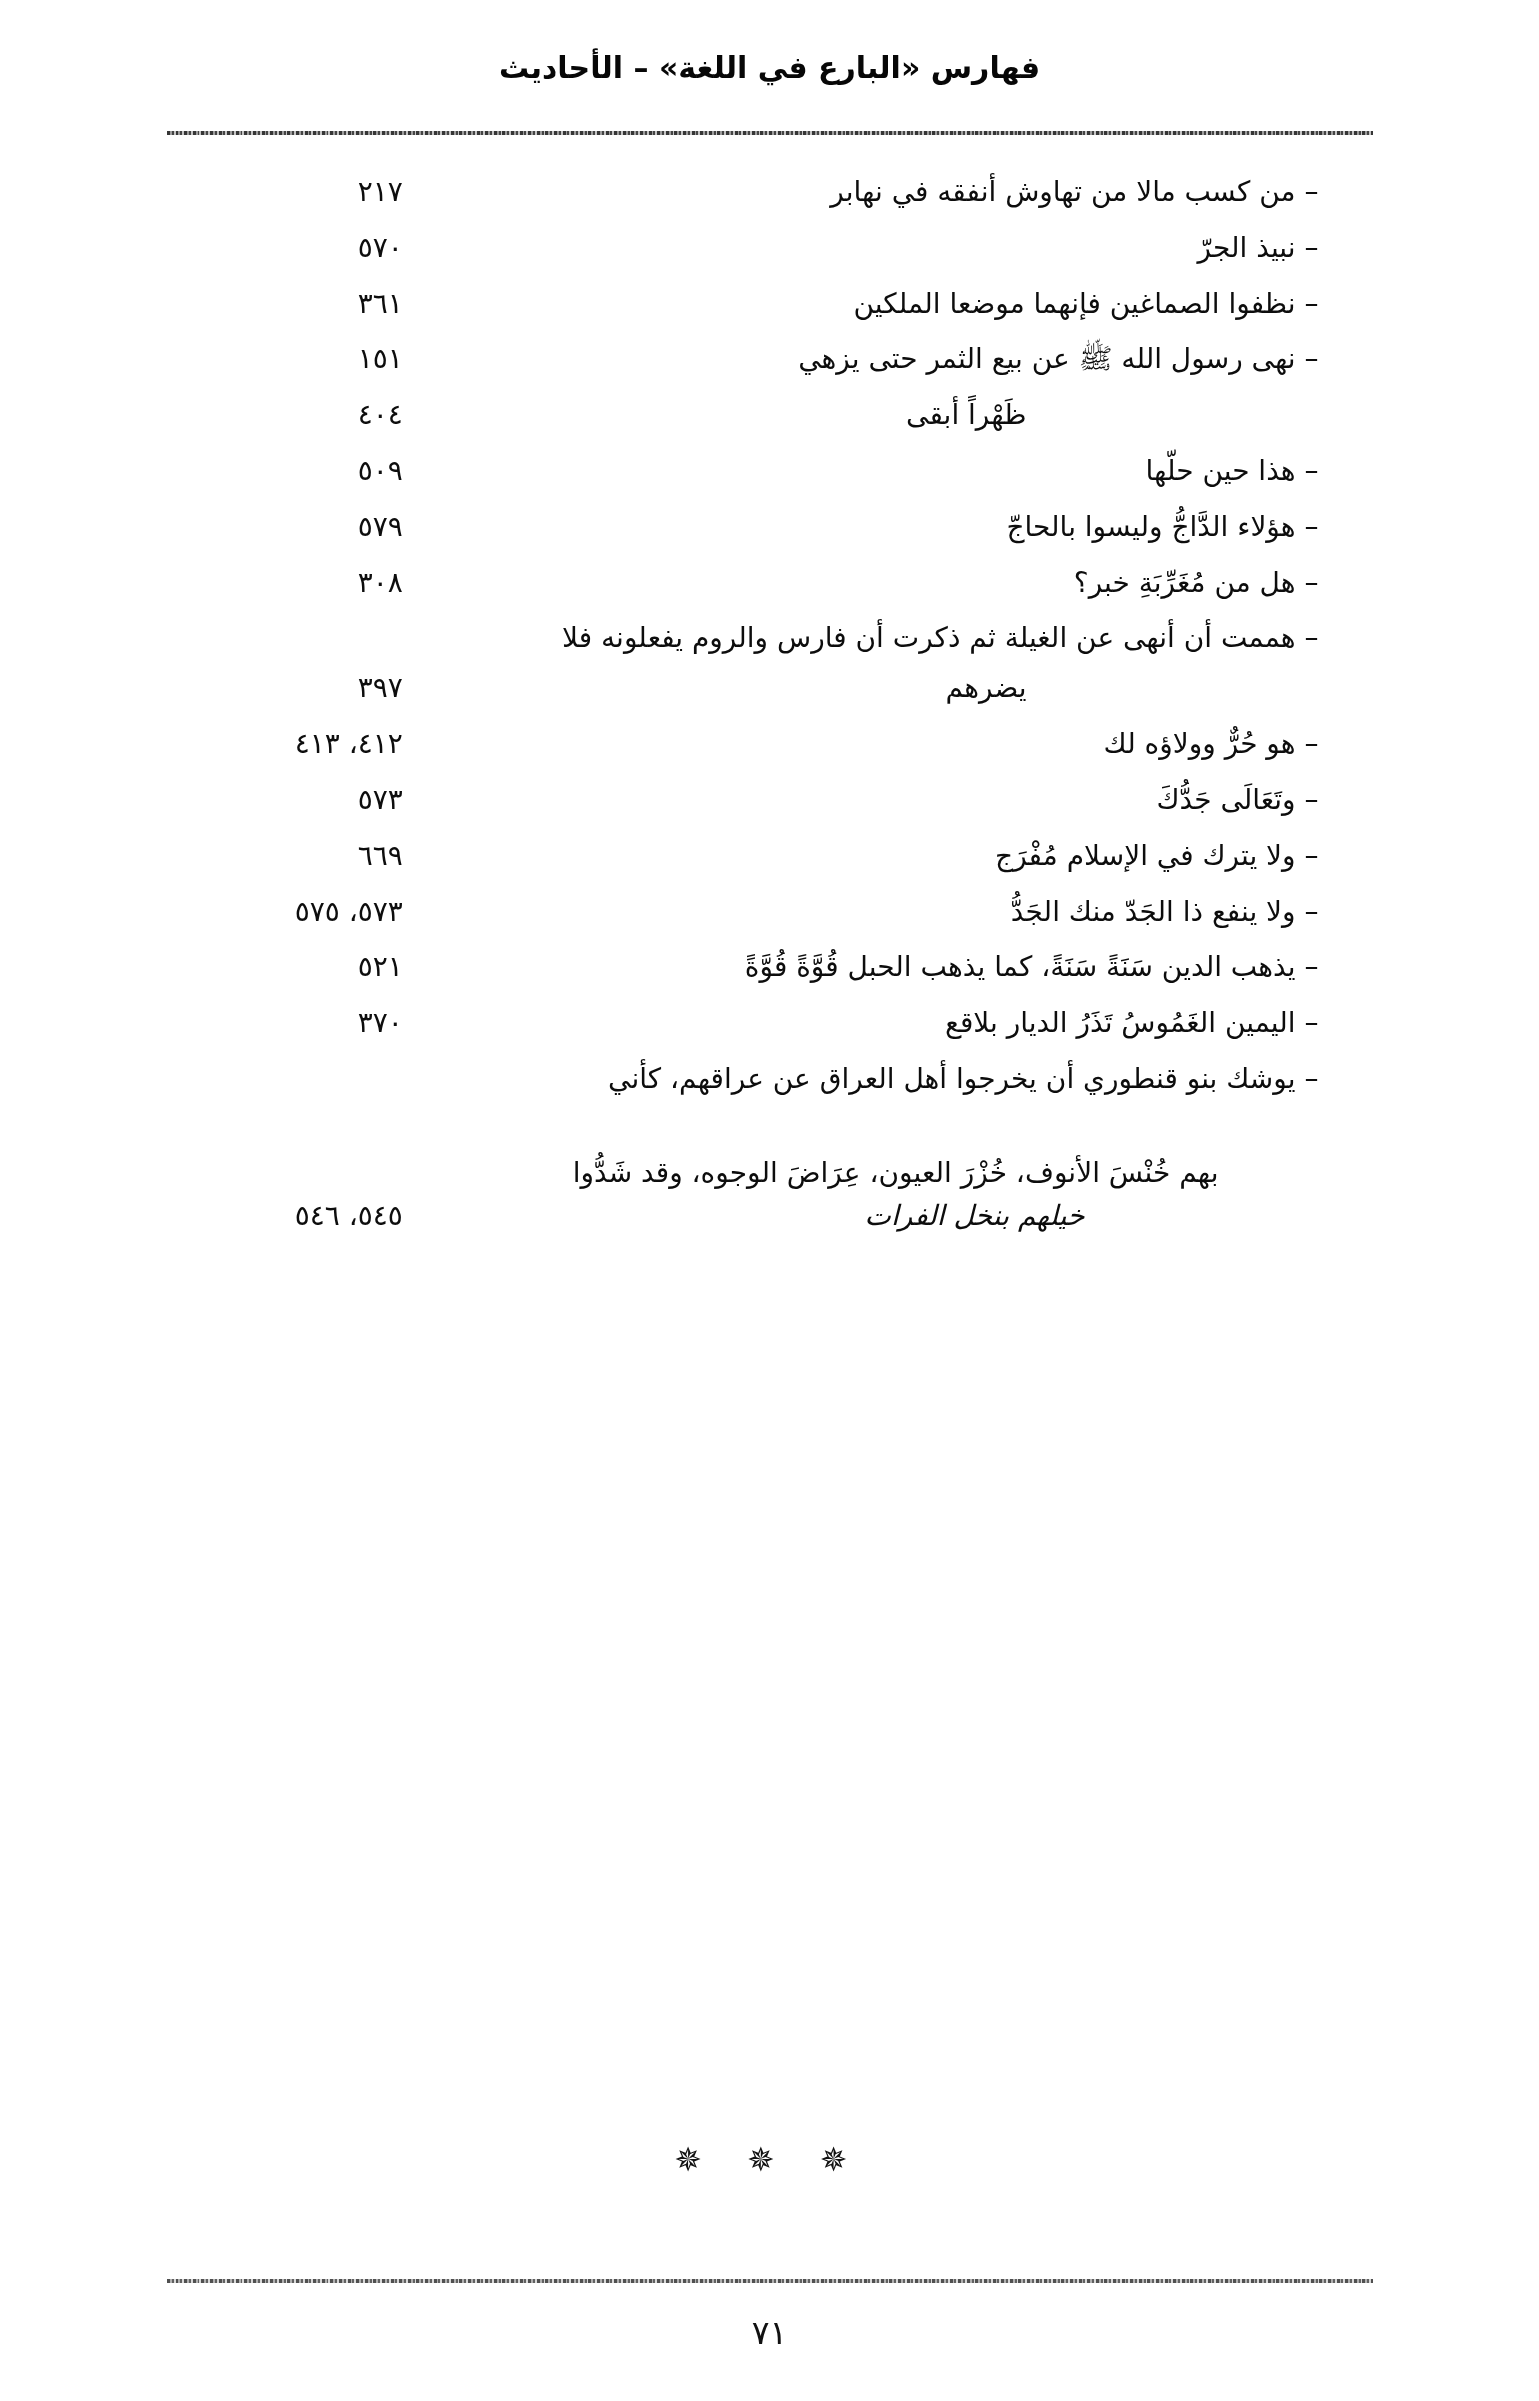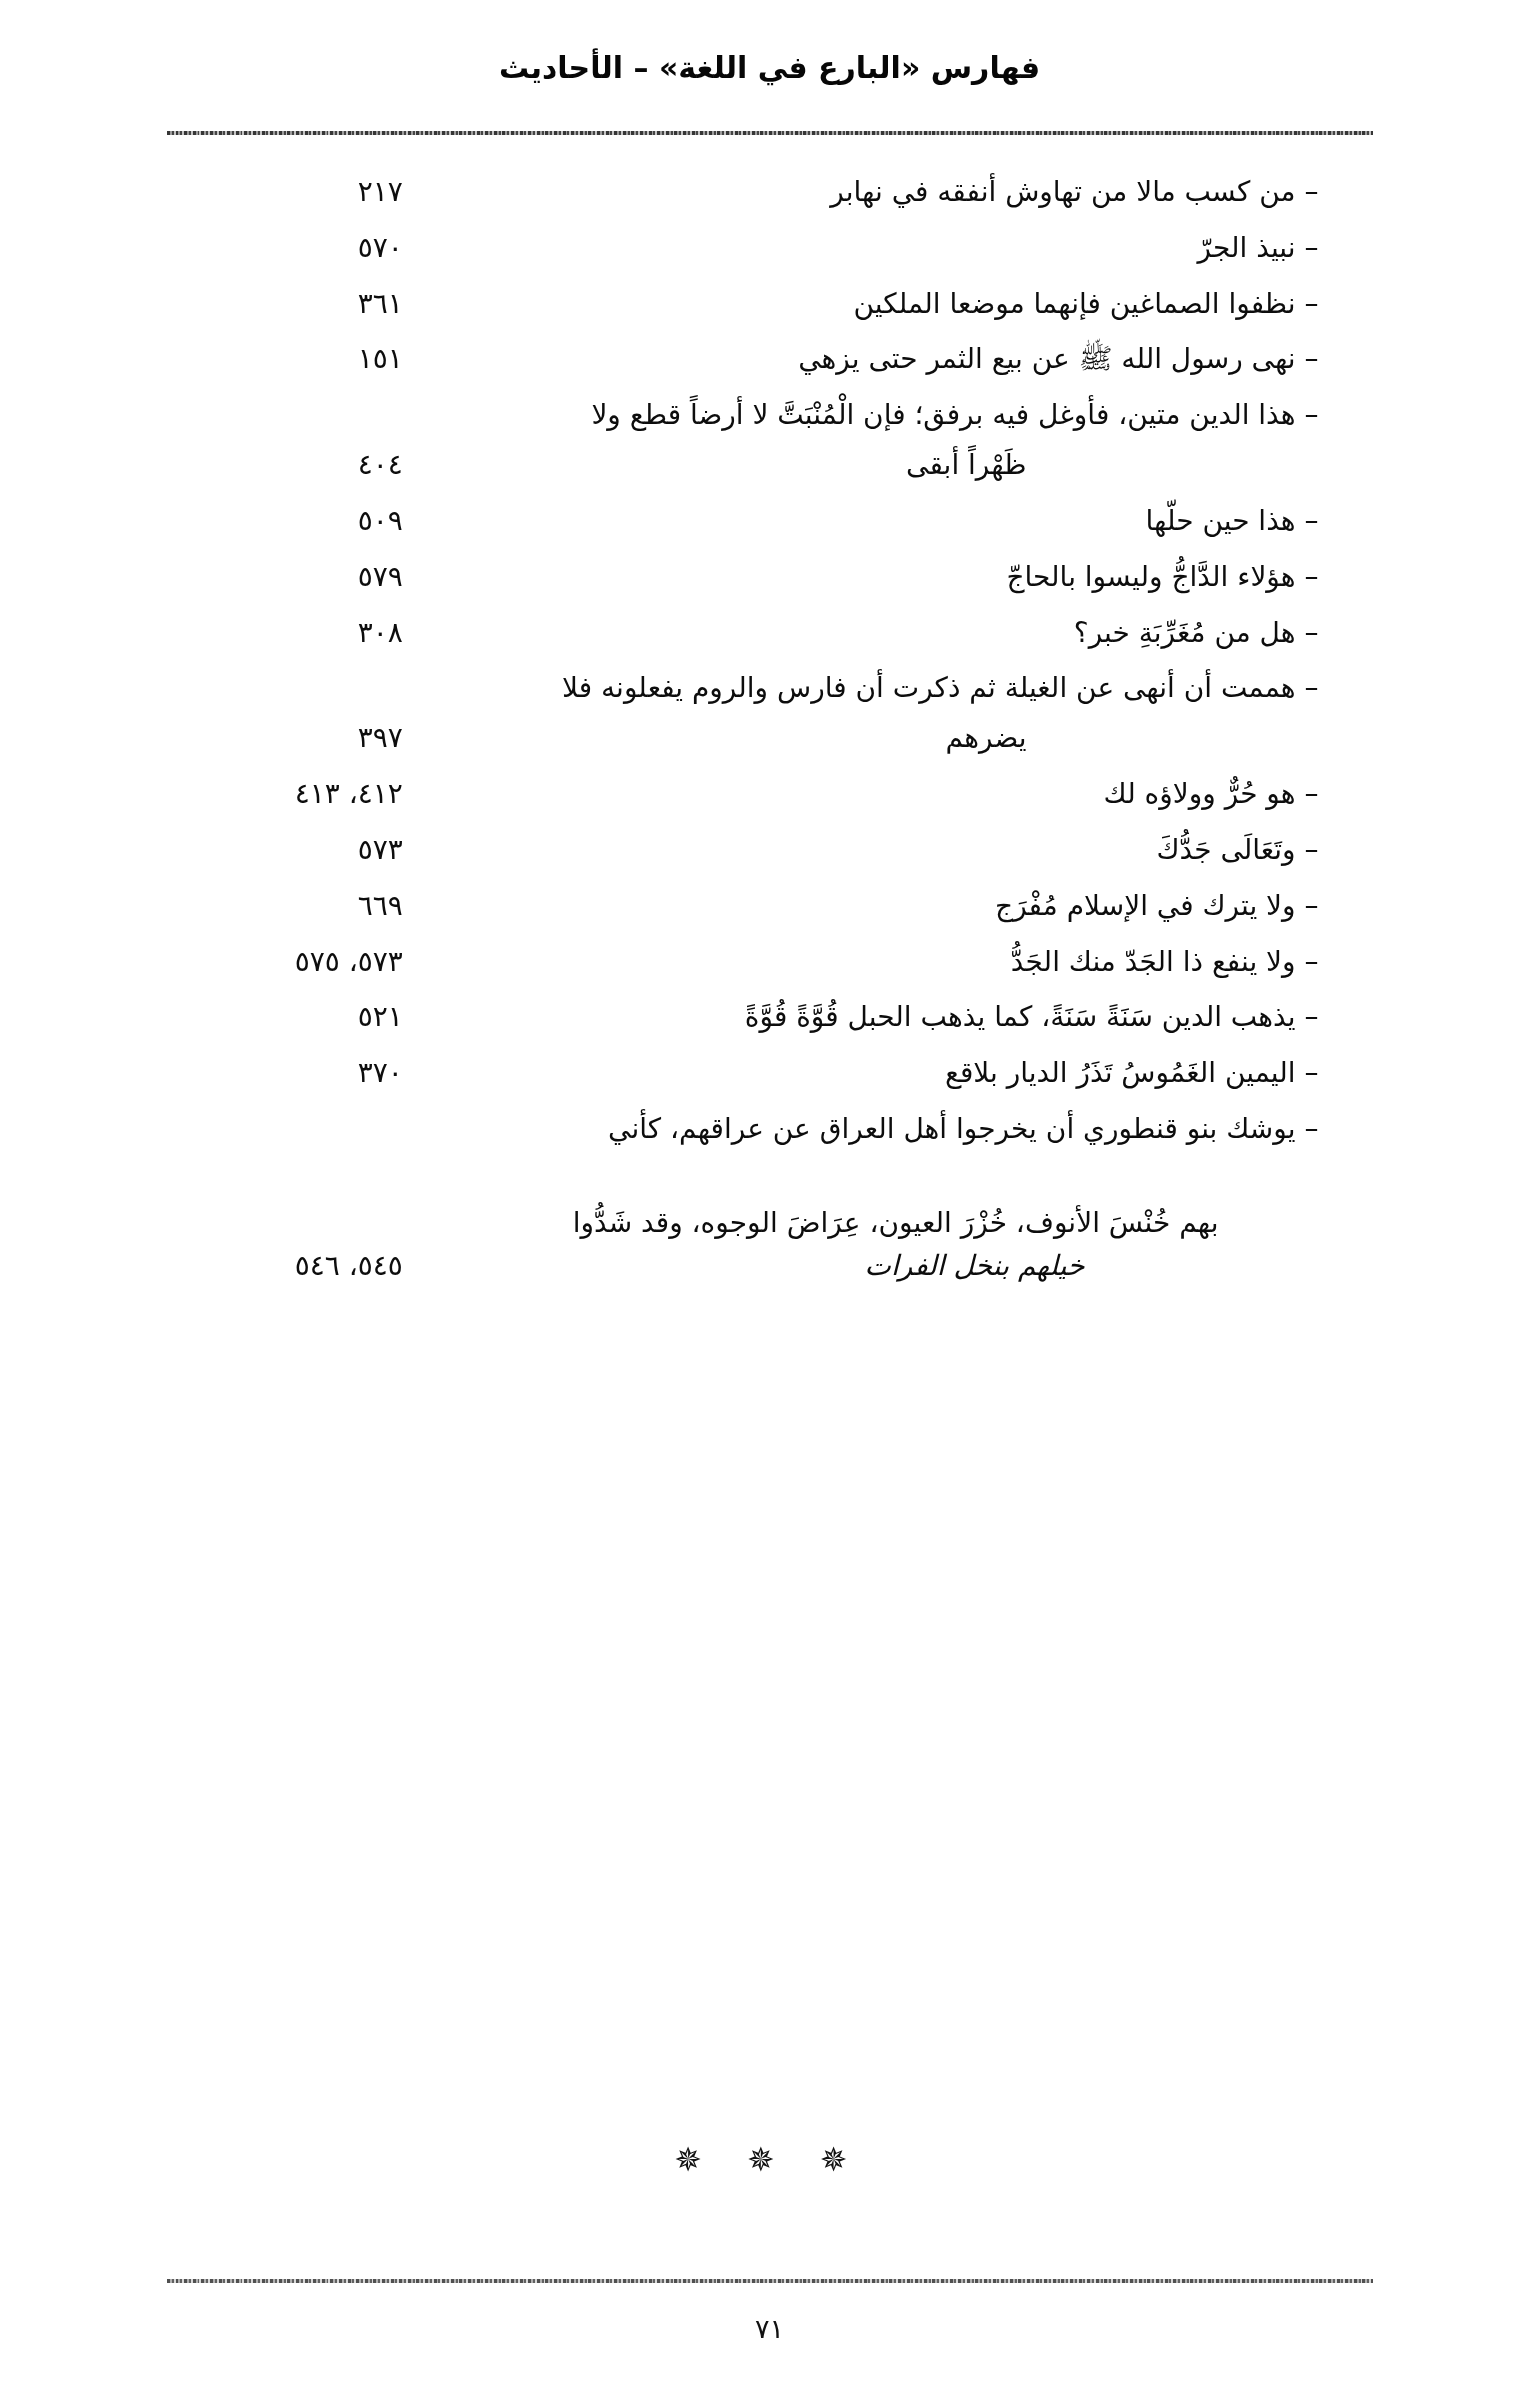--- a/index.html
+++ b/index.html
@@ -133,21 +133,21 @@
     direction: ltr;
   }
 
   
   .folio {
     position: absolute;
     top: 2313px;
     left: 0;
     right: 0;
     text-align: center;
-    font-size: 27px;
+    font-size: 33px;
     color: #111;
     direction: rtl;
   }
 </style>
 </head>
 <body>
 
 <div class="page">
 
   <div class="running-head">فهارس «البارع في اللغة» – الأحاديث</div>
@@ -174,24 +174,20 @@
         </div>
       </div>
       <div class="entry">
         <div class="entry-line">
           <div class="entry-text ">– نهى رسول الله ﷺ عن بيع الثمر حتى يزهي</div>
           <div class="entry-page">١٥١</div>
         </div>
       </div>
       <div class="entry">
         <div class="entry-line">
-          <div class="entry-text ">– هذا الدين متين، فأوغل فيه برفق؛ فإن الْمُنْبَتَّ لا أرضاً قطع ولا</div>
-          <div class="entry-page empty"></div>
-        </div>
-        <div class="entry-line">
           <div class="entry-text tail-wide">ظَهْراً أبقى</div>
           <div class="entry-page">٤٠٤</div>
         </div>
       </div>
       <div class="entry">
         <div class="entry-line">
           <div class="entry-text ">– هذا حين حلّها</div>
           <div class="entry-page">٥٠٩</div>
         </div>
       </div>

